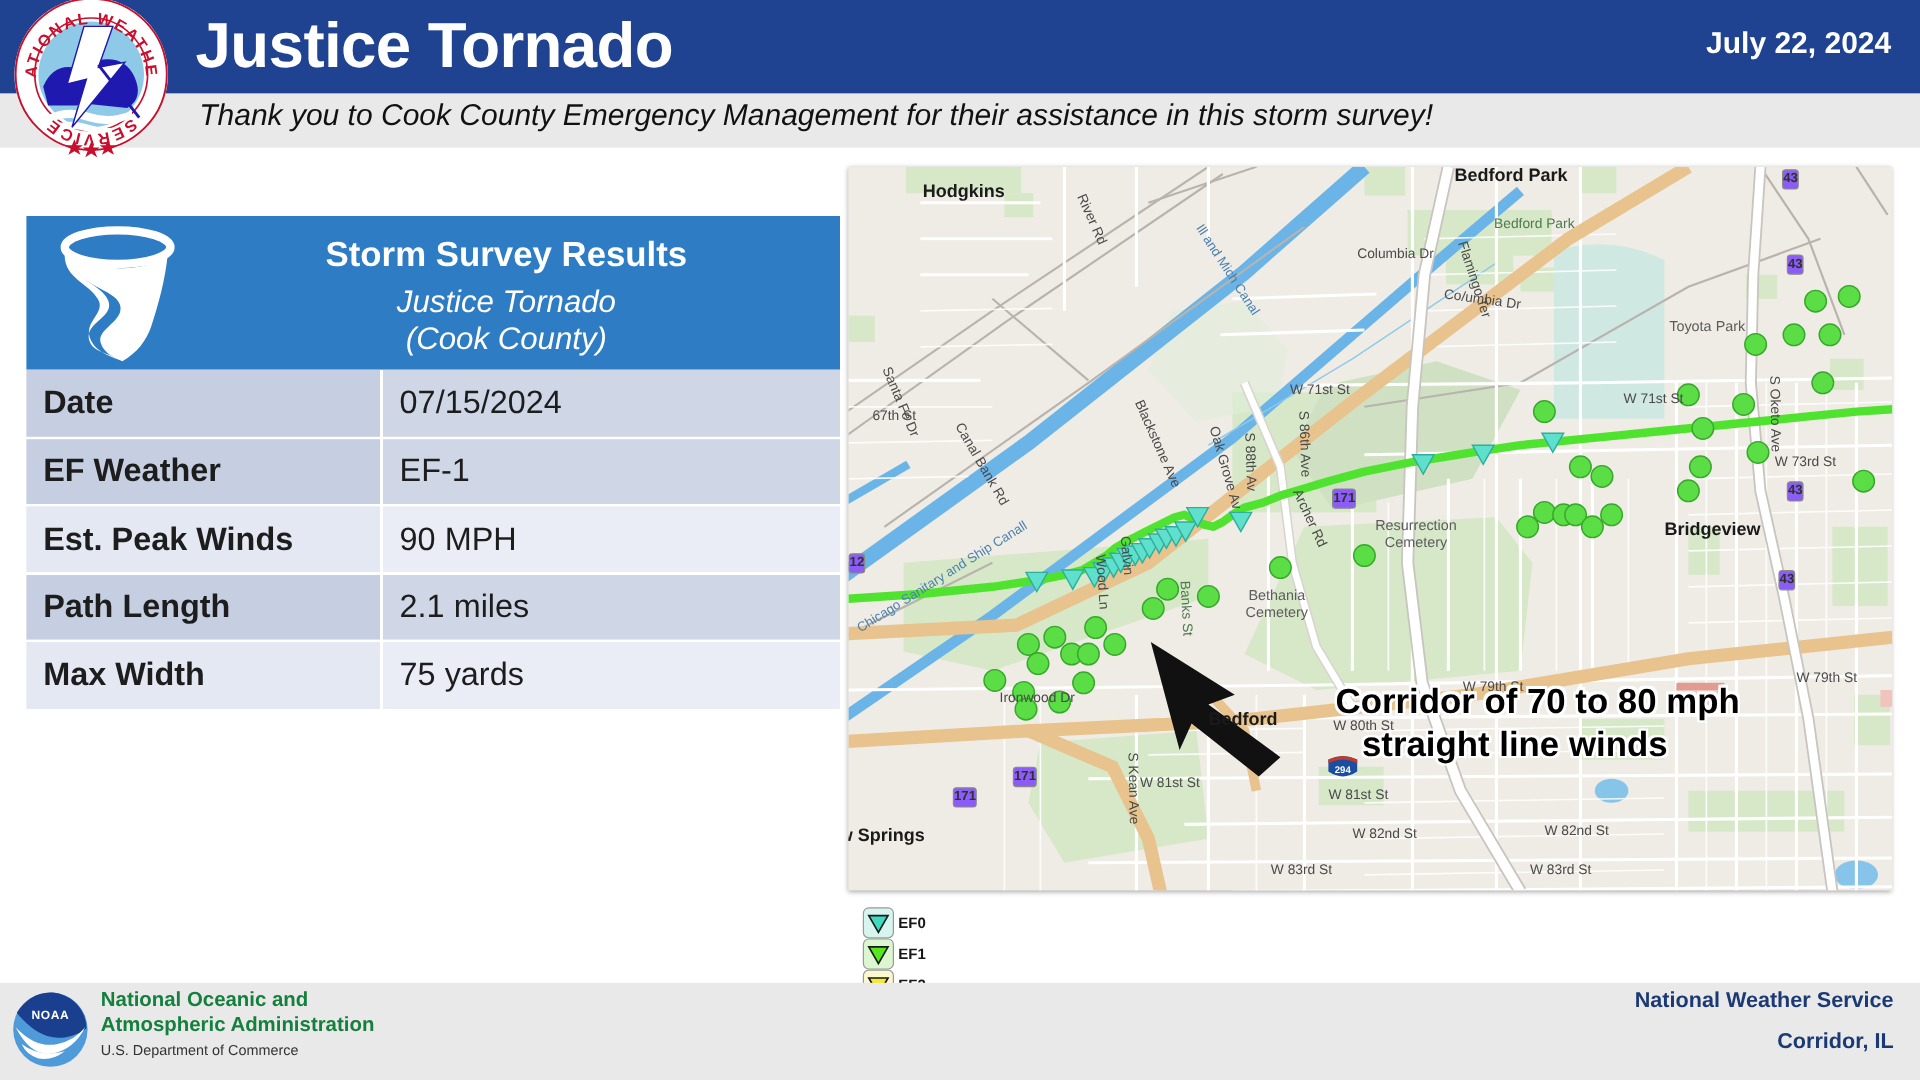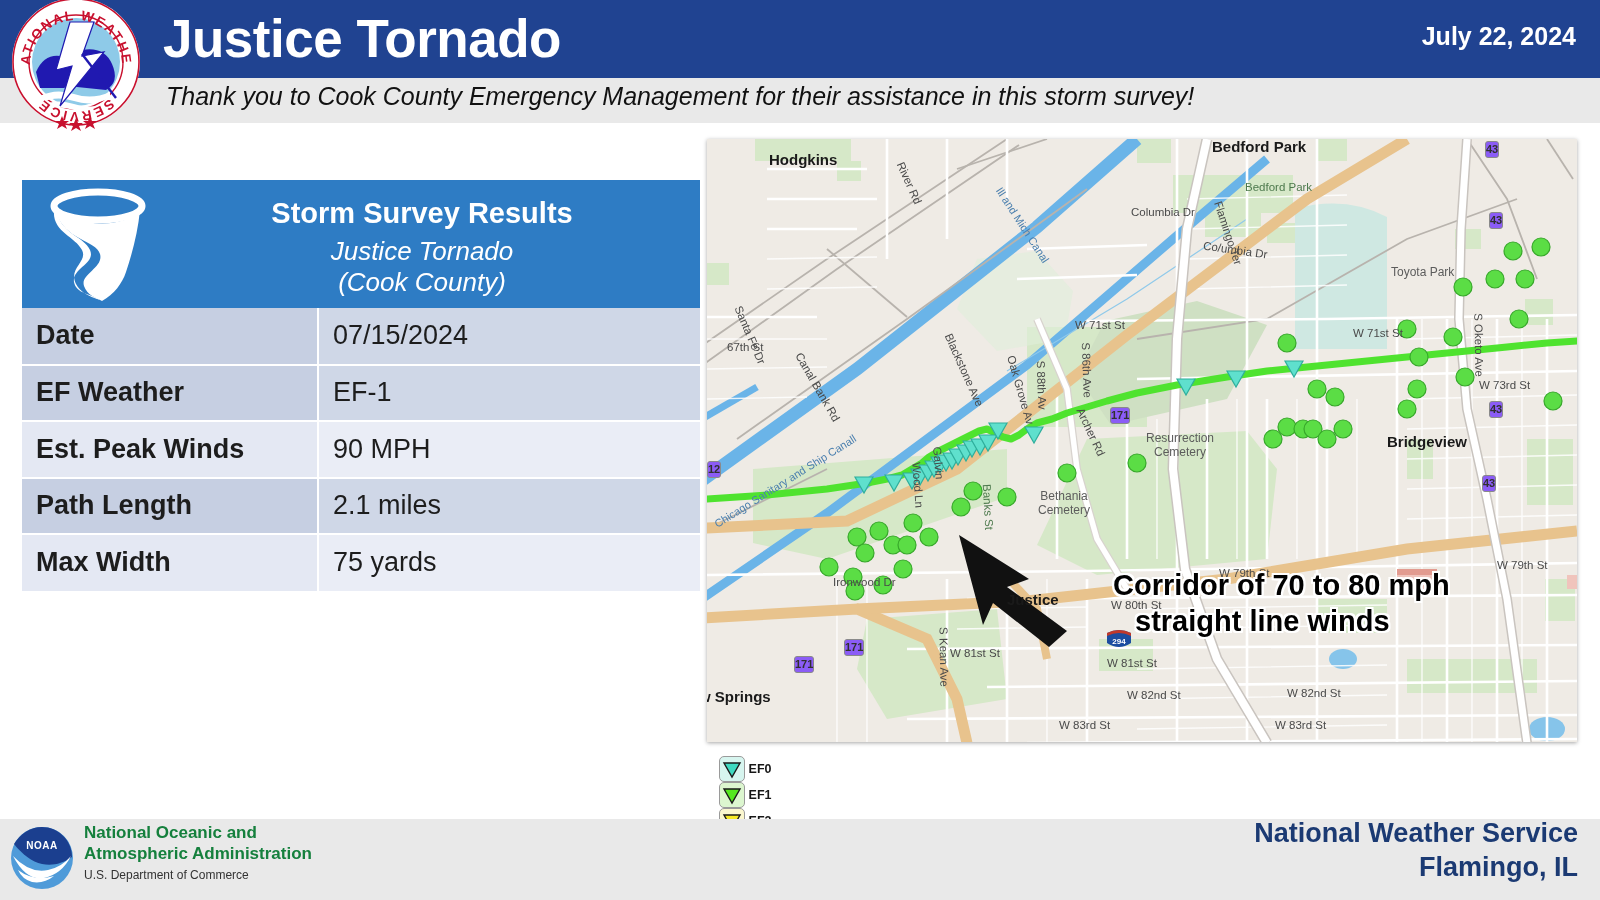--- a/index.html
+++ b/index.html
@@ -245,21 +245,21 @@
     line-height: 18px;
     margin-top: 2px;
     white-space: nowrap;
   }
   .nws-footer {
     position: absolute;
     right: 22px; top: 816px;
     text-align: right;
   }
   .nws-f1, .nws-f2 {
-    font-size: 27px;
+    font-size: 18px;
     font-weight: bold;
     color: #1b3a73;
     line-height: 34px;
     white-space: nowrap;
   }
 </style>
 </head>
 <body>
 
 <div class="header-bar"></div>
@@ -529,21 +529,21 @@
     </g>
 
     <g>
       <polygon points="252,396 322,440 300,448 360,492 342,508 286,464 276,486" fill="#111111"></polygon>
     </g>
   </svg>
 
   <div class="map-label city-label" style="left:62px;  top:12px;">Hodgkins</div>
   <div class="map-label city-label" style="left:505px; top:-1px;">Bedford Park</div>
   <div class="map-label city-label" style="left:680px; top:294px;">Bridgeview</div>
-  <div class="map-label city-label" style="left:300px; top:452px;">Justice</div>
+  <div class="map-label city-label" style="left:300px; top:452px;">Bedford</div>
   <div class="map-label city-label" style="left:-8px;  top:549px;">w Springs</div>
 
   <div class="map-label street-label" style="left:20px;top:179px;margin-top:23px;">67th St</div>
   <div class="map-label street-label" style="left:180px;top:38px;transform:rotate(66deg);">River Rd</div>
   <div class="map-label water-label" style="left:272px;top:80px;transform:rotate(57deg);">Ill and Mich Canal</div>
   <div class="map-label street-label" style="left:12px;top:190px;transform:rotate(67deg);">Santa Fe Dr</div>
   <div class="map-label street-label" style="left:72px;top:242px;transform:rotate(60deg);">Canal Bank Rd</div>
   <div class="map-label street-label" style="left:218px;top:225px;transform:rotate(66deg);">Blackstone Ave</div>
   <div class="map-label street-label" style="left:278px;top:245px;transform:rotate(74deg);">Oak Grove Av</div>
   <div class="map-label street-label" style="left:310px;top:240px;transform:rotate(88deg);">S 88th Av</div>
@@ -674,14 +674,14 @@
   <path d="M8 44 Q24 56 44 50 Q34 58 22 56 Q12 53 8 44 Z" fill="#ffffff"></path>
   <text x="32" y="23" font-size="10" font-weight="bold" fill="#ffffff" text-anchor="middle" font-family="'Liberation Sans', sans-serif" letter-spacing="0.5">NOAA</text>
 </svg>
 <div class="noaa-text">
   <div class="noaa-l1">National Oceanic and</div>
   <div class="noaa-l2">Atmospheric Administration</div>
   <div class="noaa-l3">U.S. Department of Commerce</div>
 </div>
 <div class="nws-footer">
   <div class="nws-f1">National Weather Service</div>
-  <div class="nws-f2">Flamingo, IL</div>
+  <div class="nws-f2">Corridor, IL</div>
 </div>
 
 </body></html>

